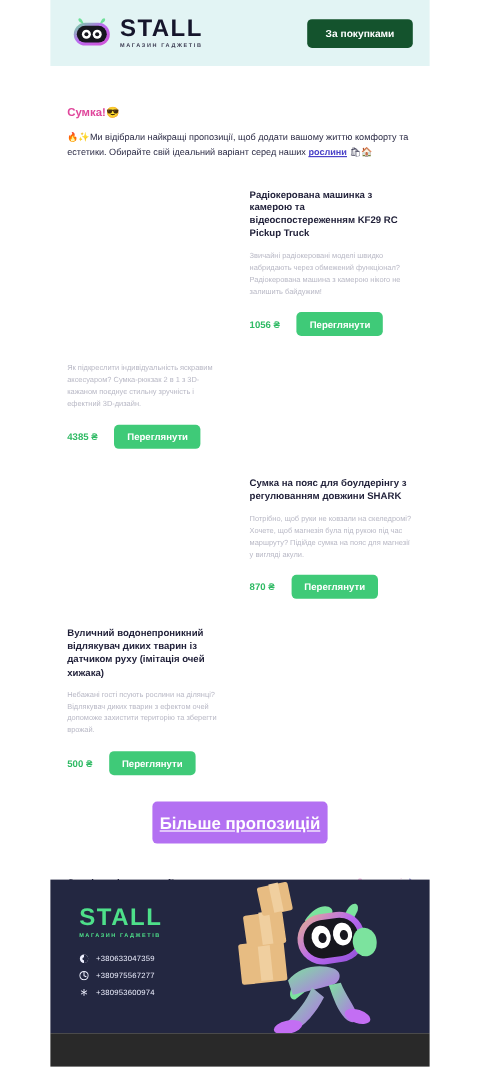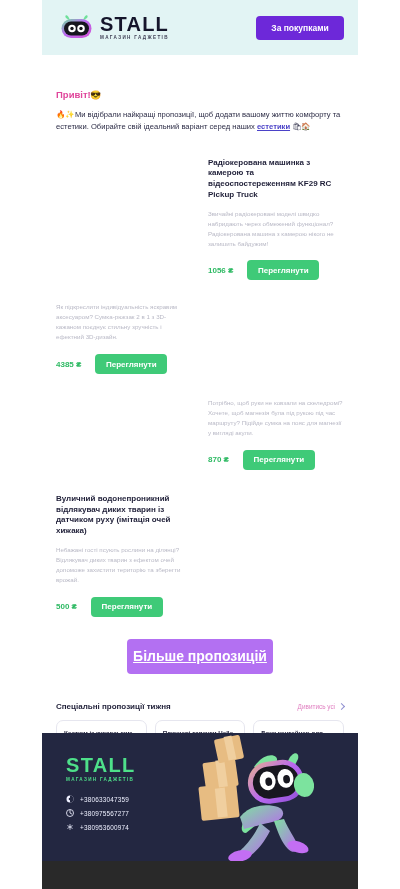--- a/index.html
+++ b/index.html
@@ -57,21 +57,21 @@
   }
   .brand-name .lt { color: #15152b; }
   .brand-sub {
     font-size: 4.6px;
     letter-spacing: 1.35px;
     color: #3c3c52;
     margin-top: 2px;
     font-weight: bold;
   }
   .btn-shop {
-    background: #6d28d9;
+    background: #14532d;
     color: #ffffff;
     border: none;
     border-radius: 4px;
     font-size: 8.5px;
     font-weight: bold;
     padding: 0 14px;
     height: 24px;
     min-width: 88px;
     cursor: pointer;
     font-family: inherit;
@@ -324,23 +324,23 @@
       </span>
       <span class="brand-wordmark">
         <span class="brand-name"><span>STA</span><span class="lt">LL</span></span>
         <span class="brand-sub">МАГАЗИН ГАДЖЕТІВ</span>
       </span>
     </div>
     <button class="btn-shop">За покупками</button>
   </div>
 
   <div class="intro">
-    <p class="greeting"><span>Привіт!</span><span class="emo">😎</span></p>
+    <p class="greeting"><span>Сумка!</span><span class="emo">😎</span></p>
     <p class="intro-text">
-      <span>🔥✨</span><span>Ми відібрали найкращі пропозиції, щоб додати вашому життю комфорту та естетики. Обирайте свій ідеальний варіант серед наших </span><span class="intro-link">естетики</span> <span>🛍🏠</span>
+      <span>🔥✨</span><span>Ми відібрали найкращі пропозиції, щоб додати вашому життю комфорту та естетики. Обирайте свій ідеальний варіант серед наших </span><span class="intro-link">рослини</span> <span>🛍🏠</span>
     </p>
   </div>
 
   <div class="product right-text" style="margin-top:22px;">
     <div class="col media"></div>
     <div class="col info">
       <p class="p-title">Радіокерована машинка з камерою та відеоспостереженням KF29 RC Pickup Truck</p>
       <p class="p-desc">Звичайні радіокеровані моделі швидко набридають через обмежений функціонал? Радіокерована машина з камерою нікого не залишить байдужим!</p>
       <div class="p-foot">
         <span class="p-price">1056 ₴</span>
@@ -356,20 +356,21 @@
         <span class="p-price">4385 ₴</span>
         <button class="btn-view">Переглянути</button>
       </div>
     </div>
     <div class="col media"></div>
   </div>
 
   <div class="product right-text" style="margin-top:22px;">
     <div class="col media"></div>
     <div class="col info">
+      <p class="p-title">Сумка на пояс для боулдерінгу з регулюванням довжини SHARK</p>
       <p class="p-desc">Потрібно, щоб руки не ковзали на скеледромі? Хочете, щоб магнезія була під рукою під час маршруту? Підійде сумка на пояс для магнезії у вигляді акули.</p>
       <div class="p-foot">
         <span class="p-price">870 ₴</span>
         <button class="btn-view">Переглянути</button>
       </div>
     </div>
   </div>
 
   <div class="product left-text" style="margin-top:22px;">
     <div class="col info">

